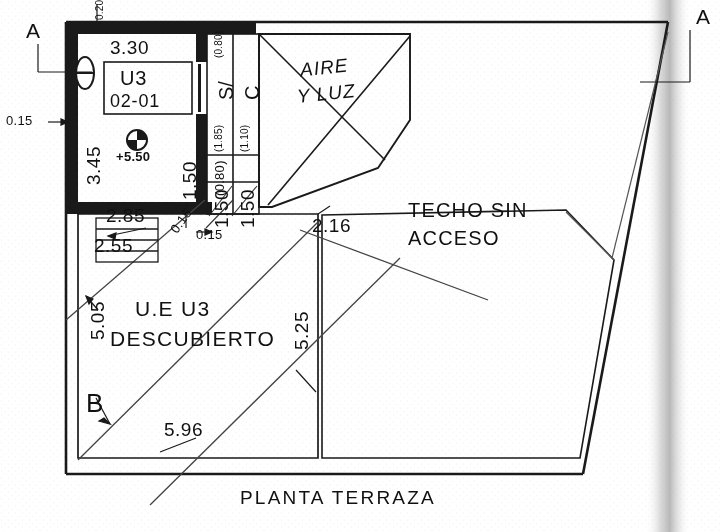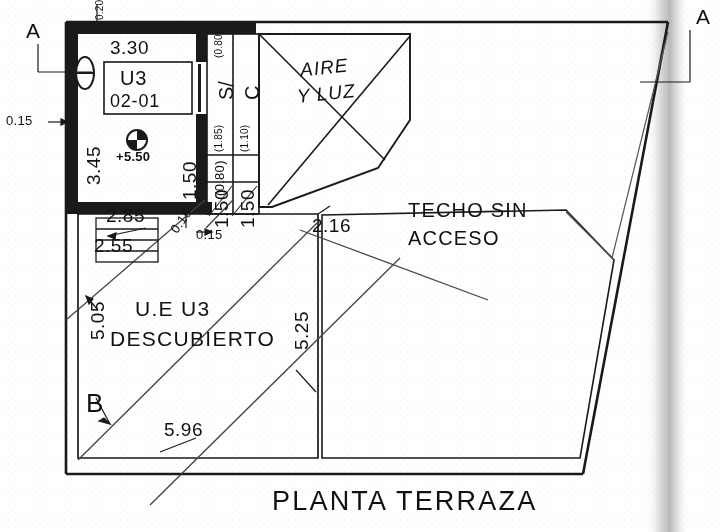--- a/index.html
+++ b/index.html
@@ -56,23 +56,22 @@
   .italic-label {
     font-style: italic;
     font-size: 19px;
     letter-spacing: 1px;
   }
   .marker {
     font-size: 21px;
     letter-spacing: 0.5px;
   }
   .title {
-    font-size: 27px;
+    font-size: 19px;
     letter-spacing: 2.2px;
-    margin-left: 32px;
   }
   .rot90 {
     transform: rotate(-90deg);
     transform-origin: left top;
   }
   .rot45 {
     transform: rotate(-55deg);
     transform-origin: left top;
   }
 </style>

